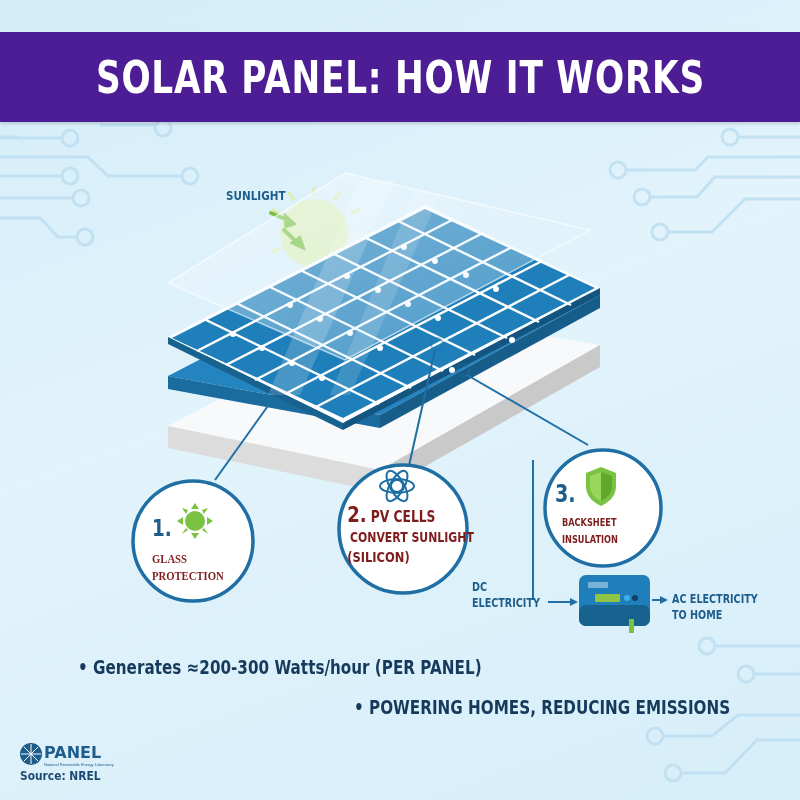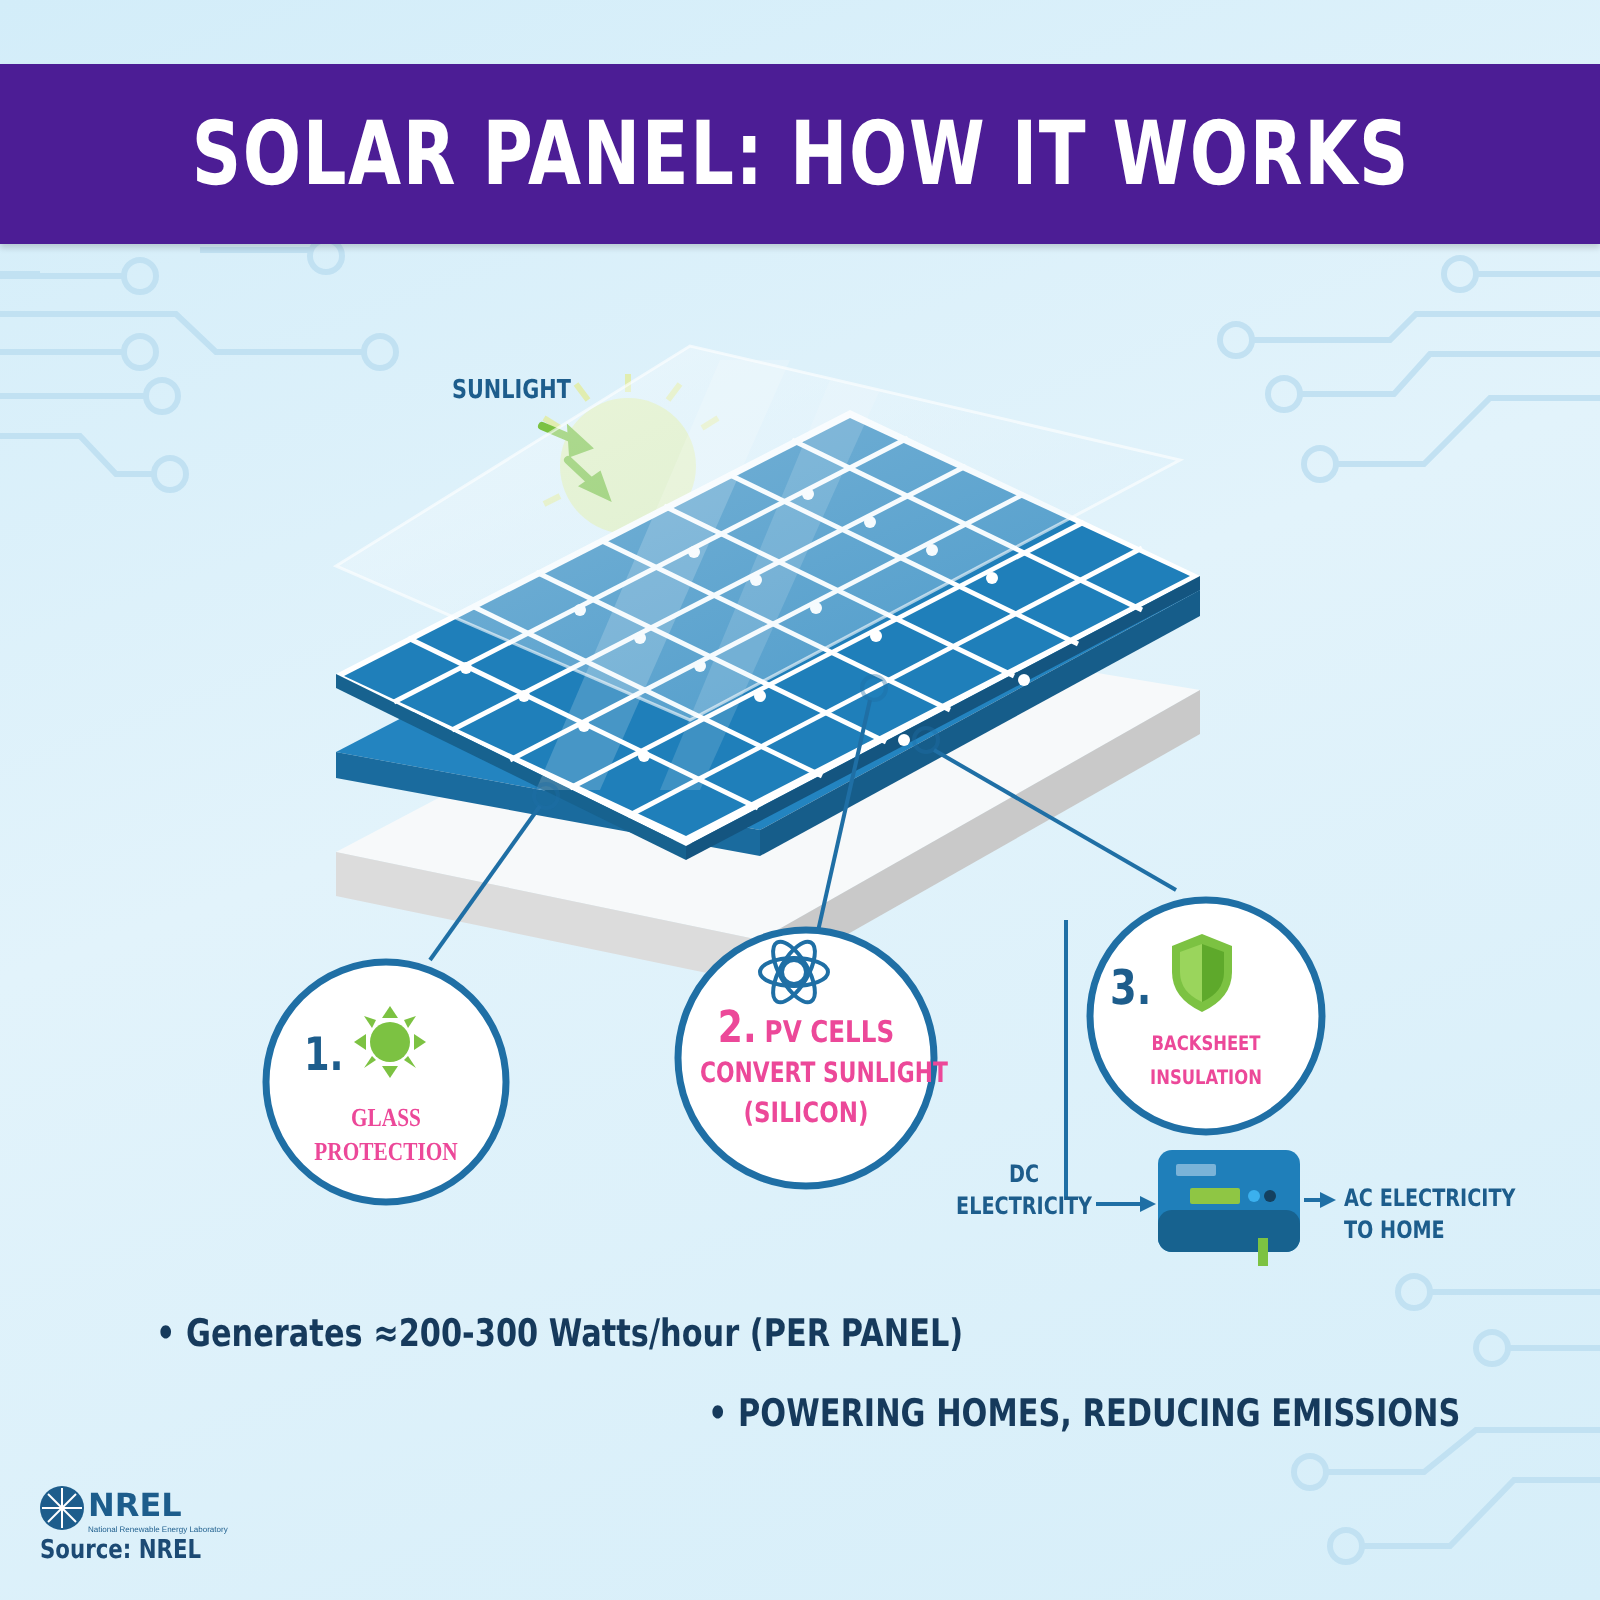--- a/index.html
+++ b/index.html
@@ -7,21 +7,21 @@
     background:linear-gradient(160deg,#d3edf9 0%,#e2f3fb 45%,#d6eef9 100%);
     font-family:"Liberation Sans",sans-serif;}
   .abs{position:absolute;}
   #banner{left:0;top:32px;width:800px;height:90px;background:#4c1d95;
     box-shadow:0 2px 3px rgba(0,0,0,.15);display:flex;align-items:center;justify-content:center;}
   #banner-title{color:#fff;font-family:"DejaVu Sans",sans-serif;font-weight:bold;
     font-size:44px;letter-spacing:1px;transform:scaleX(0.78);white-space:nowrap;}
   #scene{left:0;top:0;width:800px;height:800px;}
   .cond{font-family:"DejaVu Sans",sans-serif;font-weight:bold;transform-origin:left top;white-space:nowrap;}
   .lbl{color:#1d5d8c;}
-  .circle-text{position:absolute;text-align:center;color:#ec4899;font-family:"DejaVu Sans",sans-serif;font-weight:bold;}
+  .circle-text{position:absolute;color:#7f1d1d;font-family:"DejaVu Sans",sans-serif;font-weight:bold;}
   #bullet1{left:78px;top:656px;color:#163a5c;font-size:19px;}
   #bullet2{left:354px;top:696px;color:#163a5c;font-size:19px;}
   #source{left:20px;top:768px;color:#1c4a74;font-size:13px;}
 </style>
 </head>
 <body>
 
 <svg id="scene" class="abs" viewBox="0 0 800 800" width="800" height="800">
   <defs>
     <linearGradient id="glassG" x1="0" y1="0" x2="1" y2="1">
@@ -236,31 +236,31 @@
   <div style="transform:scaleX(0.78);white-space:nowrap;">CONVERT SUNLIGHT</div>
   <div style="transform:scaleX(0.82);">(SILICON)</div>
 </div>
 
 <div class="abs cond lbl" style="left:555px;top:480px;font-size:24px;transform:scaleX(0.8);">3.</div>
 <div class="circle-text" style="left:553px;top:514px;width:100px;font-size:10px;line-height:17px;">
   <div style="transform:scaleX(0.82);">BACKSHEET</div>
   <div style="transform:scaleX(0.82);">INSULATION</div>
 </div>
 
-<div class="abs lbl" style="left:462px;top:579px;width:100px;text-align:center;font-family:'DejaVu Sans',sans-serif;font-weight:bold;font-size:12px;line-height:16px;">
+<div class="abs lbl" style="left:462px;top:579px;width:100px;font-family:'DejaVu Sans',sans-serif;font-weight:bold;font-size:12px;line-height:16px;">
   <div style="transform:scaleX(0.8);">DC</div>
   <div style="transform:scaleX(0.8);">ELECTRICITY</div>
 </div>
 <div class="abs lbl" style="left:672px;top:591px;font-family:'DejaVu Sans',sans-serif;font-weight:bold;font-size:12px;line-height:16px;">
   <div style="transform:scaleX(0.8);transform-origin:left;white-space:nowrap;">AC ELECTRICITY</div>
   <div style="transform:scaleX(0.8);transform-origin:left;white-space:nowrap;">TO HOME</div>
 </div>
 
 <div id="bullet1" class="abs cond" style="transform:scaleX(0.8);">
   <span>• </span><span>Generates ≈200-300 Watts/hour (PER PANEL)</span>
 </div>
 <div id="bullet2" class="abs cond" style="transform:scaleX(0.8);">
   <span>• </span><span>POWERING HOMES, REDUCING EMISSIONS</span>
 </div>
 
-<div class="abs" style="left:44px;top:743px;color:#1d5d8c;font-family:'DejaVu Sans',sans-serif;font-weight:bold;font-size:16px;">NREL</div>
+<div class="abs" style="left:44px;top:743px;color:#1d5d8c;font-family:'DejaVu Sans',sans-serif;font-weight:bold;font-size:16px;">PANEL</div>
 <div class="abs" style="left:44px;top:762px;color:#1d5d8c;font-size:4px;white-space:nowrap;">National Renewable Energy Laboratory</div>
 <div id="source" class="abs cond" style="transform:scaleX(0.82);">Source: NREL</div>
 
 </body></html>

